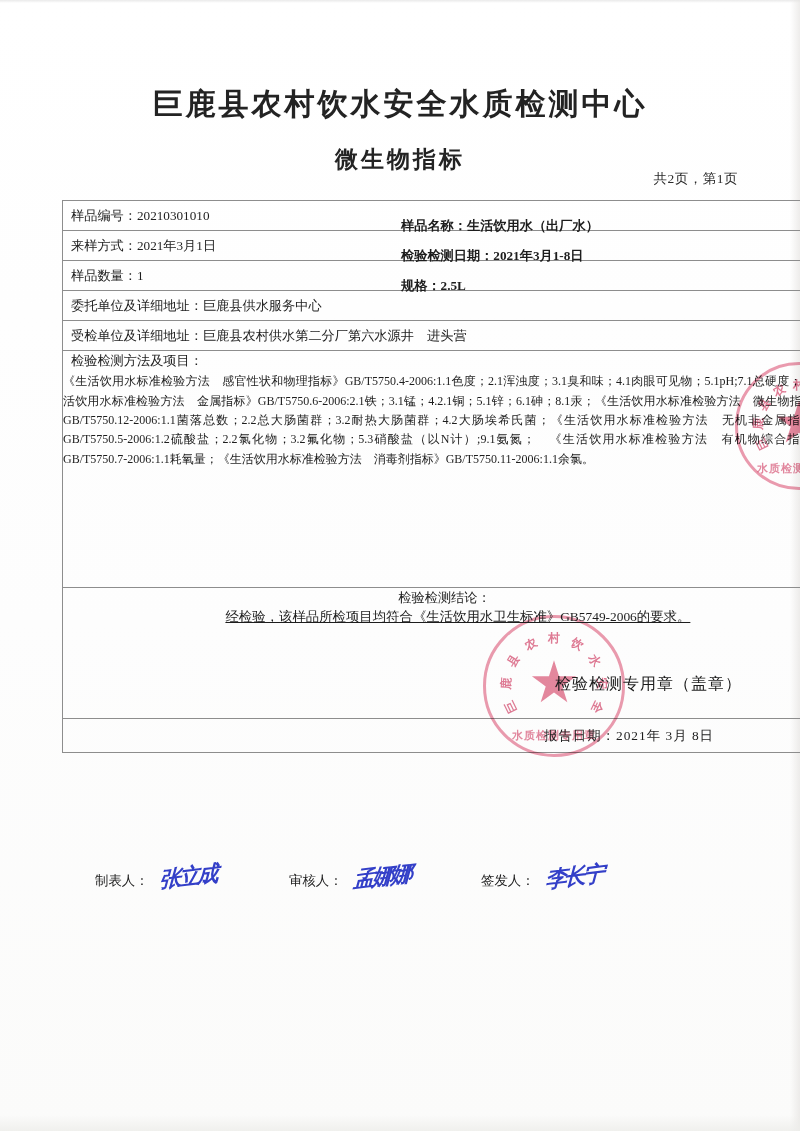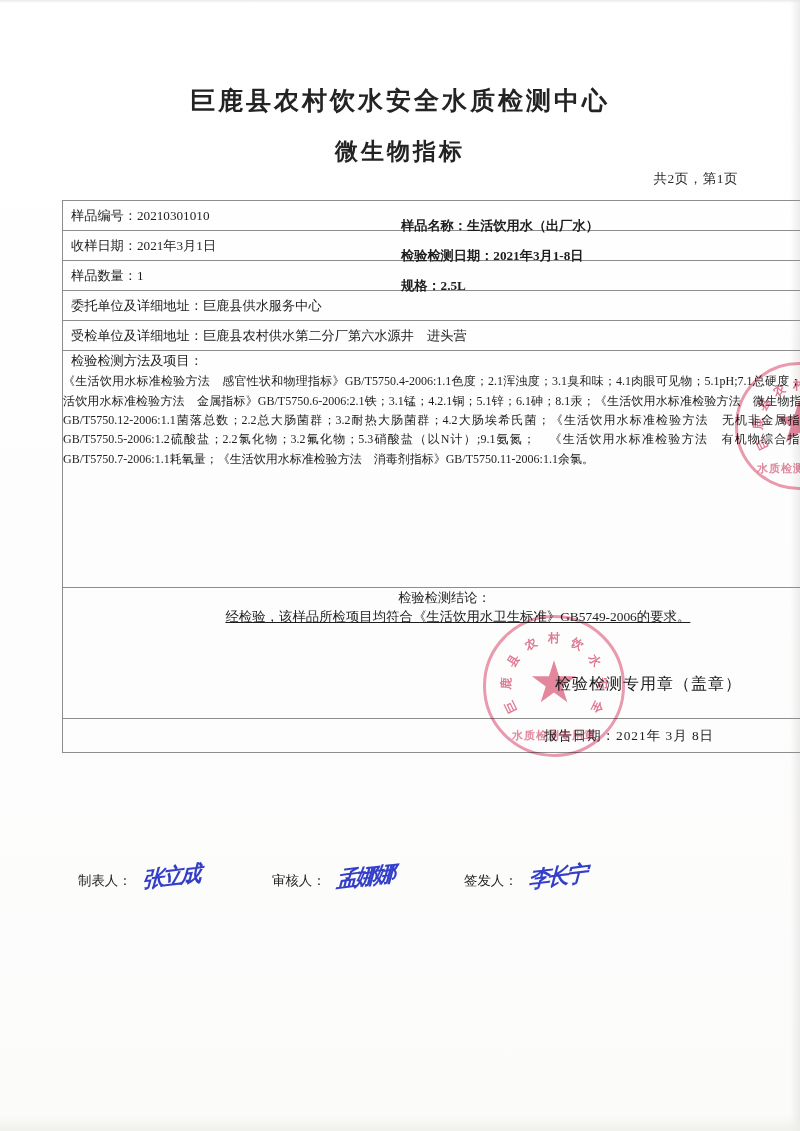--- a/index.html
+++ b/index.html
@@ -19,21 +19,21 @@
   
   .scan-edge-top{position:absolute;top:0;left:0;right:0;height:3px;
     background:linear-gradient(180deg,#d8d8d8,rgba(255,255,255,0));opacity:.55;}
   .scan-edge-right{position:absolute;top:0;bottom:0;right:0;width:10px;
     background:linear-gradient(270deg,#e6e4e2,rgba(255,255,255,0));opacity:.7;}
   .scan-edge-bottom{position:absolute;left:0;right:0;bottom:0;height:16px;
     background:linear-gradient(0deg,#ededea,rgba(255,255,255,0));opacity:.8;}
 
   .title-block{position:absolute;top:84px;left:0;width:800px;text-align:center;}
   .title-main{
-    font-size:25px;letter-spacing:3px;color:#232323;
+    font-size:30px;letter-spacing:3px;color:#232323;
     font-family:"DejaVu Serif","Liberation Serif",serif;font-weight:600;
   }
   .title-sub{
     margin-top:19px;font-size:23px;letter-spacing:3px;color:#232323;
     font-family:"DejaVu Serif","Liberation Serif",serif;font-weight:600;
   }
   .page-count{
     position:absolute;top:170px;right:62px;font-size:13.5px;letter-spacing:.5px;color:#2a2a2a;
   }
 
@@ -73,21 +73,21 @@
   .reportdate .rd{position:absolute;left:481px;top:7px;font-size:13.4px;letter-spacing:1px;white-space:nowrap;z-index:3;}
 
   .notes{height:100px;}
   .notes .hd{margin:0 0 9px 0;}
   .notes .n1{margin:0 0 5px 0;font-size:13.2px;}
   .notes .n1 .gap1{display:inline-block;width:54px;}
   .notes .n1 .gap2{display:inline-block;width:52px;}
   .notes .n2{font-size:13.2px;line-height:1.62;text-align:justify;text-justify:inter-ideograph;}
 
   .signrow{position:absolute;left:78px;top:872px;width:660px;height:40px;}
-  .sig{position:absolute;top:0;font-size:13.4px;white-space:nowrap;}
+  .sig{position:absolute;top:0;font-size:13.4px;white-space:nowrap;margin-left:17px;}
   .sig .lab{color:#1d1d1d;}
   .sig .hand{
     position:absolute;left:64px;top:-10px;
     color:#2330c4;
     font-family:"DejaVu Serif","Liberation Serif",serif;
     font-size:22px;font-style:italic;font-weight:700;
     letter-spacing:-3px;
     transform:rotate(-7deg) skewX(-9deg);
     opacity:.92;
     white-space:nowrap;
@@ -143,21 +143,21 @@
   <table class="tbl">
     <tbody>
         <tr>
       <td class="kv">
         <span class="l"><span>样品编号：</span><span>20210301010</span></span>
         <span class="r"><span>样品名称：</span><span>生活饮用水（出厂水）</span></span>
       </td>
     </tr>
     <tr>
       <td class="kv">
-        <span class="l"><span>收样日期：</span><span>2021年3月1日</span></span>
+        <span class="l"><span>来样方式：</span><span>2021年3月1日</span></span>
         <span class="r"><span>检验检测日期：</span><span>2021年3月1-8日</span></span>
       </td>
     </tr>
     <tr>
       <td class="kv">
         <span class="l"><span>样品数量：</span><span>1</span></span>
         <span class="r"><span>规格：</span><span>2.5L</span></span>
       </td>
     </tr>
     <tr>

